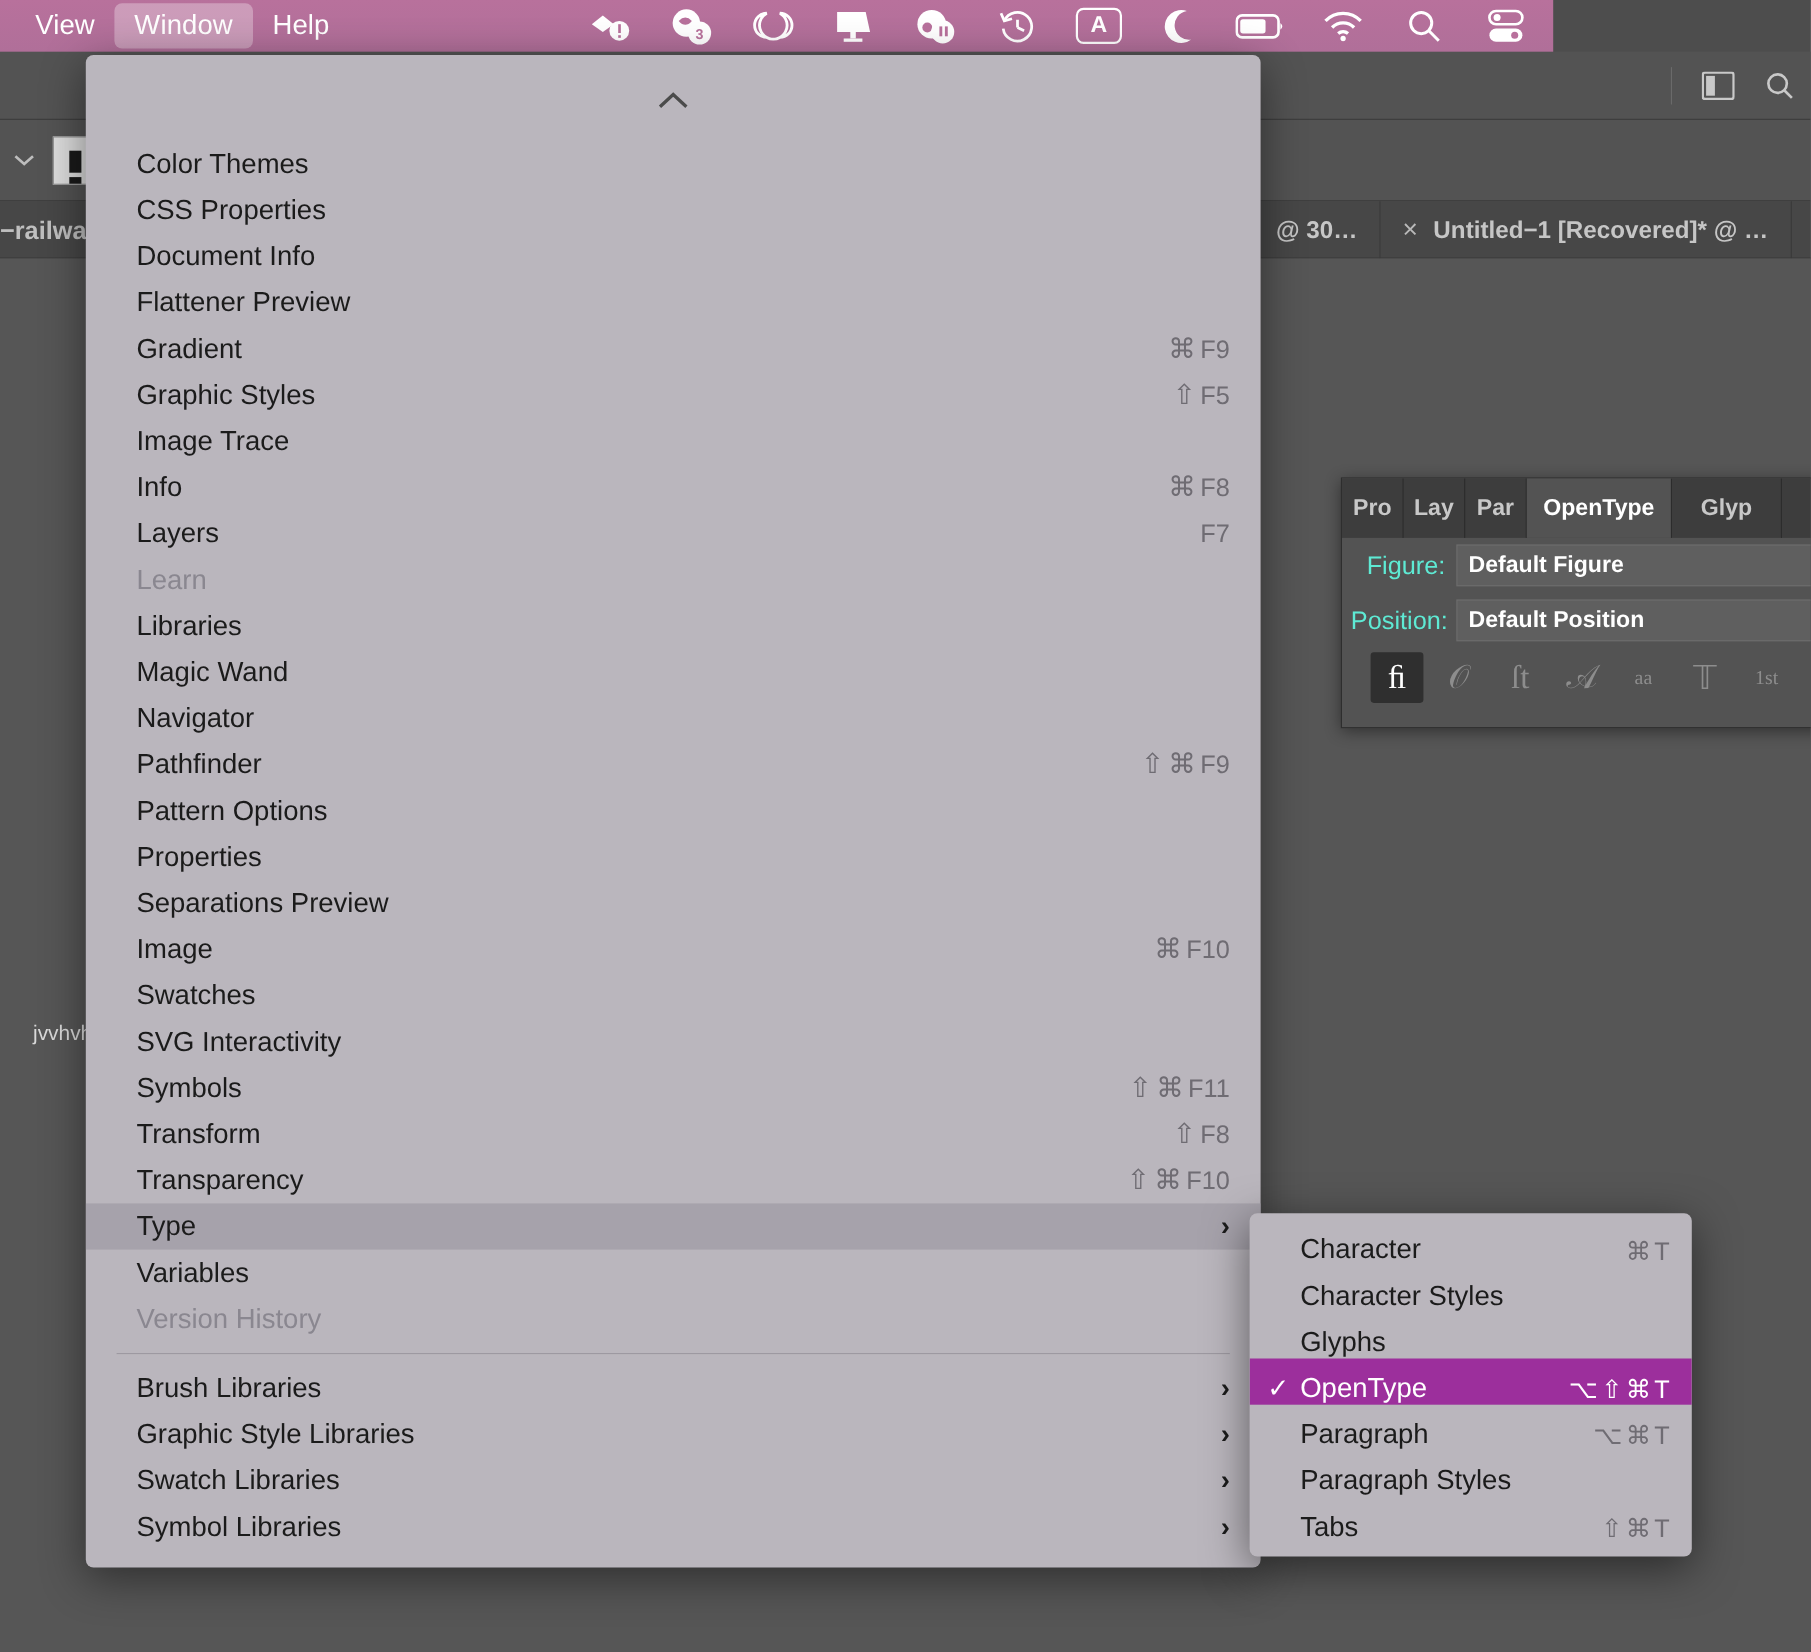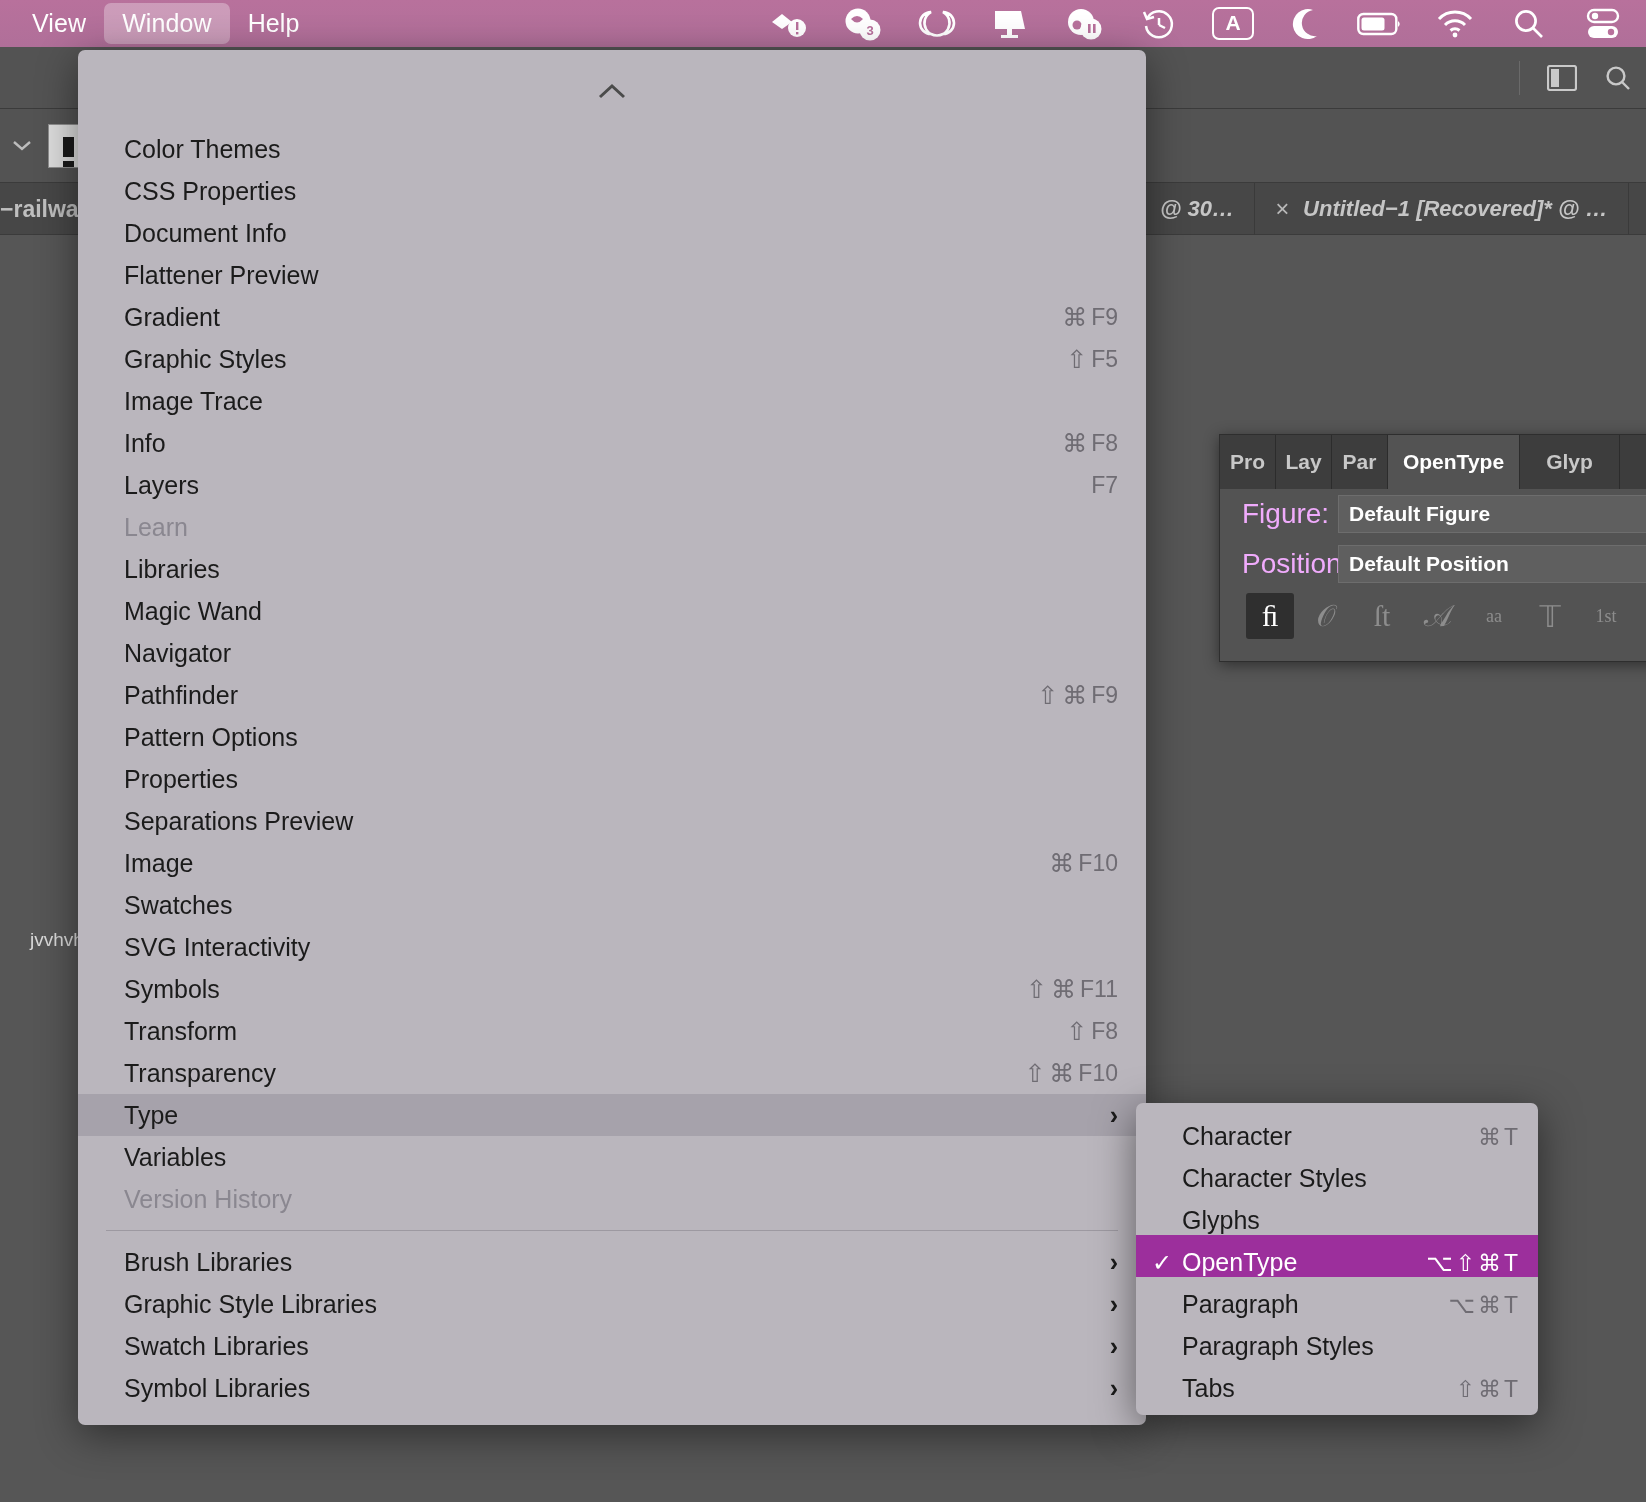--- a/index.html
+++ b/index.html
@@ -6,21 +6,21 @@
   html, body {
     width: 1646px; height: 1502px;
     overflow: hidden;
     font-family: "Liberation Sans", sans-serif;
     background: #4d4d4d;
   }
   #root { position: relative; width: 1646px; height: 1502px; }
 
   
   .menubar {
-    position: absolute; left: 0; top: 0; width: 1646px; height: 47px;
+    position: absolute; left: 0; top: 0; width: 1412px; height: 47px;
     background: linear-gradient(180deg,#b8719c 0%,#b06f99 100%);
     display: flex; align-items: center;
   }
   .mb-left { display: flex; align-items: center; padding-left: 14px; gap: 0px; }
   .mb-item {
     color: #ffffff; font-size: 25px; padding: 6px 18px; border-radius: 7px;
     letter-spacing: .1px; white-space: nowrap;
   }
   .mb-item.active { background: rgba(255,255,255,.30); }
   .mb-right {
@@ -60,21 +60,20 @@
   .sq { position: absolute; background: #1a1a1a; width: 11px; height: 20px; }
 
   .doctab-row {
     position: absolute; left: 0; top: 183px; width: 1646px; height: 52px;
     background: #474747; border-bottom: 1px solid #3b3b3b; display: flex; align-items: center;
   }
   .doctab {
     height: 52px; display: flex; align-items: center; gap: 14px; padding: 0 20px;
     color: #c6c6c6; font-size: 22px; font-weight: bold; white-space: nowrap;
     border-right: 1px solid #3a3a3a;
-    font-style: italic;
   }
   .doctab .x { font-size: 24px; font-weight: 400; color: #b9b9b9; }
   .canvas-area { position: absolute; left: 0; top: 235px; width: 1646px; height: 1267px; background: #565656; }
   .canvas-text { position: absolute; left: 30px; top: 694px; color: #d9d9d9; font-size: 19px; }
 
   
   .ot-panel {
     position: absolute; left: 1219px; top: 434px; width: 470px; height: 228px;
     background: #535353; border: 1px solid #2e2e2e;
     box-shadow: 0 3px 14px rgba(0,0,0,.45);
@@ -82,21 +81,21 @@
   .ot-tabs { display: flex; height: 54px; background: #3d3d3d; align-items: stretch; }
   .ot-tab {
     display: flex; align-items: center; justify-content: center;
     color: #c8c8c8; font-size: 21px; font-weight: bold;
     border-right: 1px solid #2c2c2c; overflow: hidden; white-space: nowrap; padding: 0 8px;
   }
   .ot-tab.w1 { width: 56px; text-align: center; } .ot-tab.w2 { width: 56px; } .ot-tab.w3 { width: 56px; }
   .ot-tab.active { background: #535353; color: #ffffff; width: 132px; border-right: 1px solid #2c2c2c; }
   .ot-tab.glyph { width: 100px; }
   .ot-row { display: flex; align-items: center; height: 50px; padding-left: 8px; }
-  .ot-label { width: 96px; text-align: right; color: #f0abfc; font-size: 28px; padding-right: 10px; margin-left: 14px; }
+  .ot-label { width: 96px; text-align: right; color: #5eead4; font-size: 23px; padding-right: 10px; }
   .ot-field {
     flex: 1; height: 38px; background: #5f5f5f; border: 1px solid #6d6d6d;
     color: #fff; font-size: 21px; font-weight: bold; display: flex; align-items: center; padding-left: 10px;
     margin-right: 8px;
   }
   .ot-icons { display: flex; align-items: center; gap: 8px; padding-left: 26px; margin-top: 4px; }
   .ot-ic {
     width: 48px; height: 46px; display: flex; align-items: center; justify-content: center;
     color: #8d8d8d; font-size: 30px; font-family: "Liberation Serif", serif;
   }

